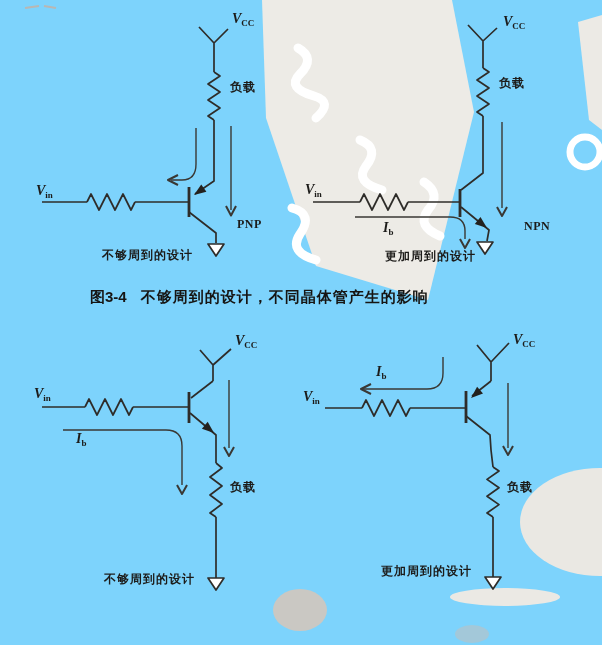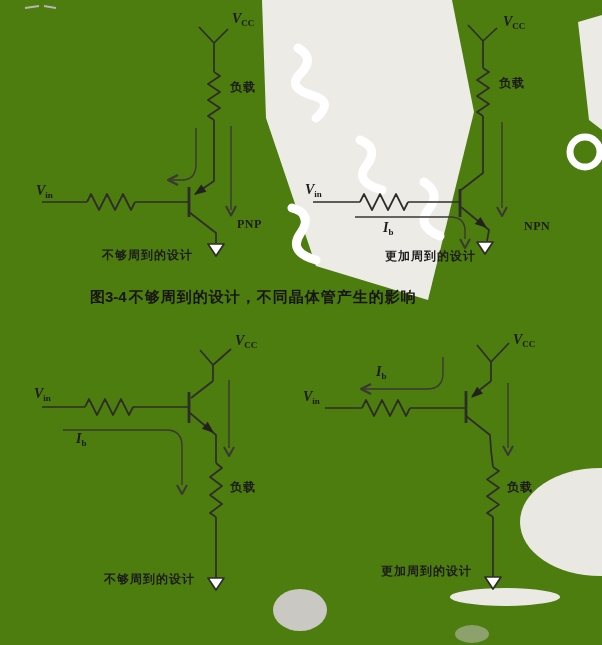--- a/index.html
+++ b/index.html
@@ -1,28 +1,28 @@
 <!DOCTYPE html>
 <html><head>
 <meta charset="utf-8">
 <style>
   html,body{margin:0;padding:0;background:#ffffff;}
   .page{
     position:relative;width:602px;height:645px;margin:0;
-    background:#4d7c0f;overflow:hidden;
+    background:#7dd3fc;overflow:hidden;
     font-family:"Liberation Sans","DejaVu Sans",sans-serif;
   }
   .page svg{position:absolute;left:0;top:0;}
   .label{position:absolute;white-space:nowrap;color:#1c1b19;line-height:1;}
   .zh{font-size:12px;font-weight:600;letter-spacing:1px;}
   .sym{font-family:"Liberation Serif","DejaVu Serif",serif;font-style:italic;font-weight:700;font-size:14px;}
   .sym sub{font-size:9px;font-style:normal;font-weight:600;letter-spacing:0;vertical-align:-3px;}
   .tt{font-family:"Liberation Serif","DejaVu Serif",serif;font-size:12px;font-weight:600;letter-spacing:.5px;font-style:normal;}
   .caption{position:absolute;white-space:nowrap;color:#161513;font-size:15px;font-weight:700;letter-spacing:1px;}
-  .caption .capnum{margin-right:2px;letter-spacing:0;}
+  .caption .capnum{margin-right:14px;letter-spacing:0;}
   .caption .capv{font-size:14px;}
   .caption .capv sub{font-size:9px;}
 </style>
 </head>
 <body>
 
 <div class="page">
 
   <svg width="602" height="645" viewBox="0 0 602 645">
 

